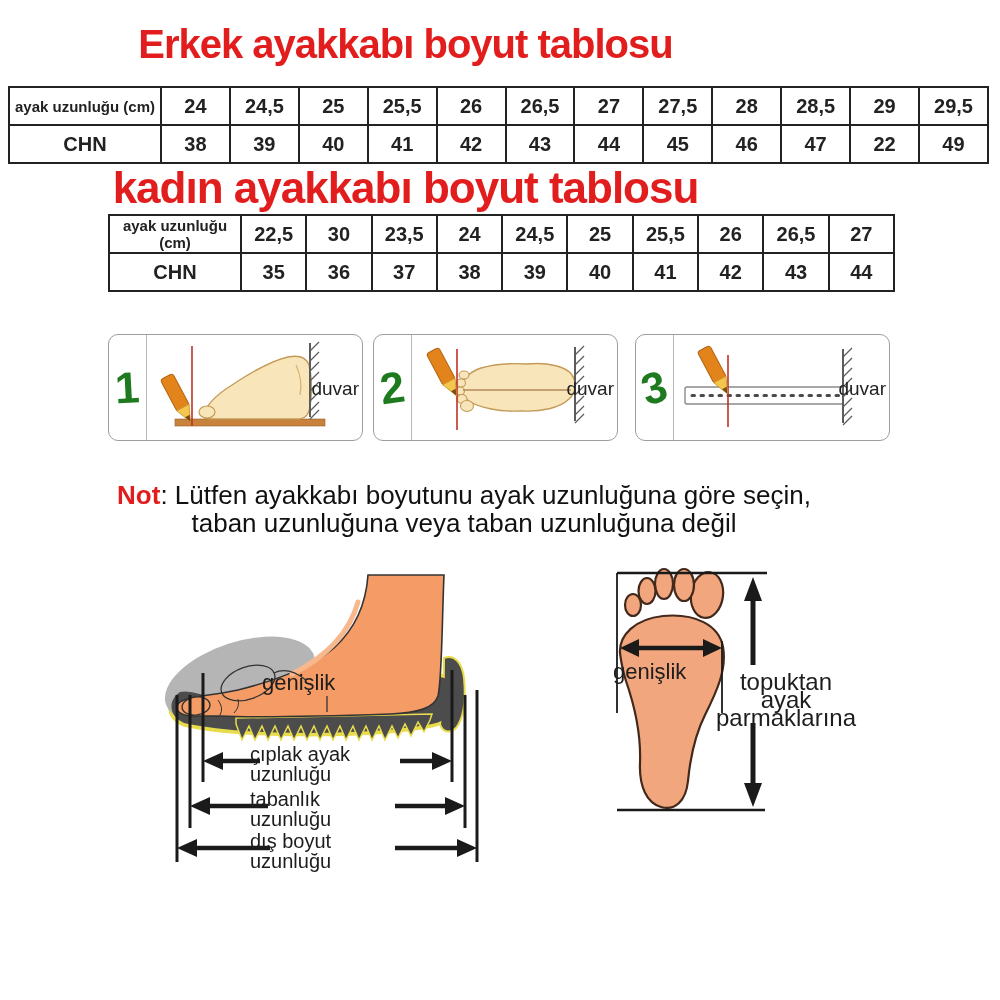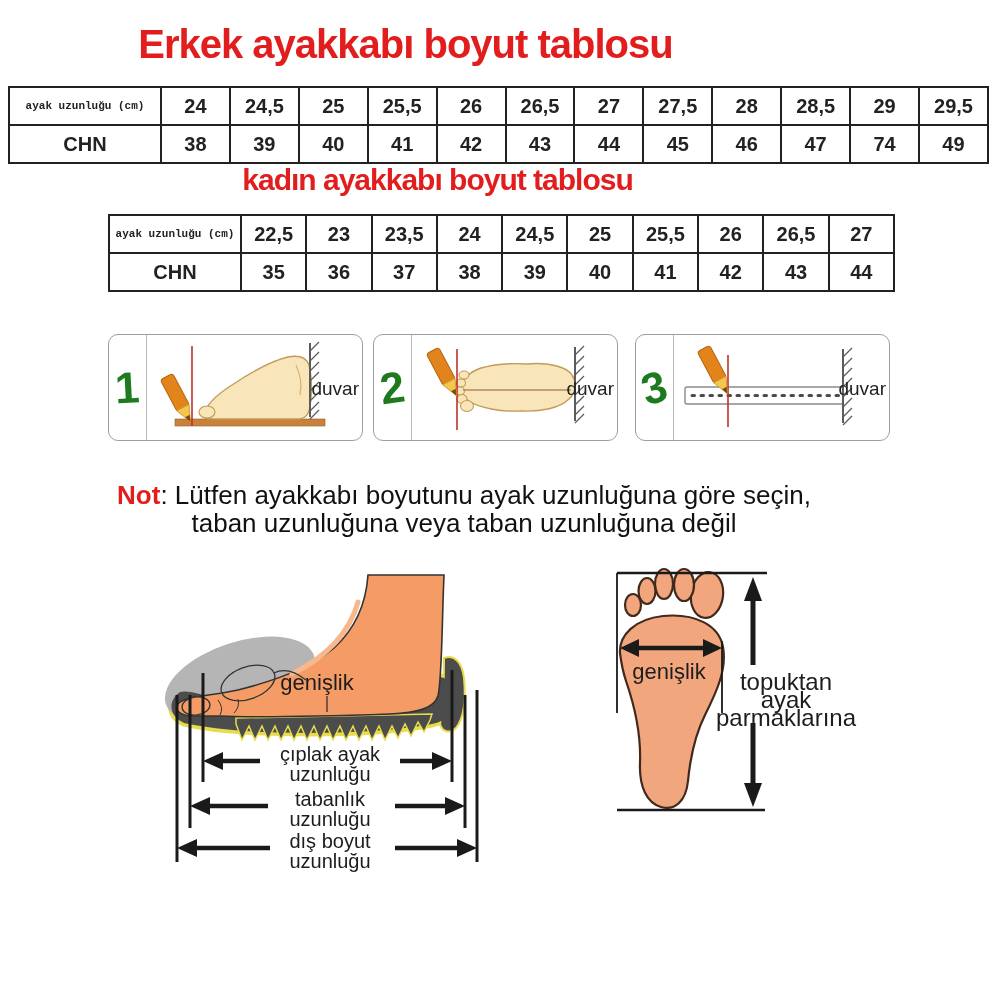--- a/index.html
+++ b/index.html
@@ -2,26 +2,26 @@
 <html><head>
 <meta charset="utf-8">
 <style>
   html,body{margin:0;padding:0;background:#fff;}
   #page{position:relative;width:1000px;height:1000px;background:#fff;overflow:hidden;
         font-family:"Liberation Sans", sans-serif;color:#1a1a1a;}
   
   .big-title{position:absolute;left:0;width:811px;text-align:center;margin:0;
              color:#e21d1d;font-weight:800;letter-spacing:-1px;}
   #title-men{top:22px;font-size:40px;}
-  #title-women{top:163px;font-size:30px;padding-left:32px;}
+  #title-women{top:163px;font-size:44px;}
   
   table.size-table{position:absolute;border-collapse:collapse;table-layout:fixed;background:#fff;}
   table.size-table th,table.size-table td{border:2px solid #222;text-align:center;
         font-weight:bold;font-size:20px;padding:0;height:36px;color:#222;}
-  table.size-table th.label-th{font-size:11px;font-family:Liberation Mono, monospace;}
+  table.size-table th.label-th{font-size:15px;}
   #men-table{left:8px;top:86px;width:981px;}
   #men-table th{width:150px;}
   #women-table{left:108px;top:214px;width:787px;}
   #women-table th{width:130px;}
   
   .step-card{position:absolute;top:334px;height:107px;border:1.5px solid #9d9d9d;
              border-radius:10px;background:#fff;box-sizing:border-box;}
   .step-num-cell{position:absolute;left:0;top:0;bottom:0;width:37px;
                  border-right:1px solid #b8b8b8;display:flex;align-items:center;justify-content:center;}
   .step-num{font-size:44px;font-weight:800;color:#1e7a1e;line-height:1;}
@@ -33,21 +33,21 @@
   #step-1{left:108px;width:255px;}
   #step-2{left:373px;width:245px;}
   #step-3{left:635px;width:255px;}
   
   #note{position:absolute;left:0;top:481px;width:928px;text-align:center;
         font-size:26px;line-height:28px;color:#111;}
   #note .note-label{color:#e21d1d;font-weight:bold;}
   
   #side-diagram{position:absolute;left:150px;top:560px;width:430px;height:330px;}
   #footprint-diagram{position:absolute;left:595px;top:555px;width:300px;height:300px;}
-  .diag-label{position:absolute;text-align:center;color:#1d1d1d;}
+  .diag-label{position:absolute;text-align:left;color:#1d1d1d;}
   #label-genislik-side{left:262px;top:670px;width:110px;font-size:22px;}
   .measure-label{left:250px;width:160px;font-size:20px;line-height:20px;}
   #measure-label-0{top:744px;}
   #measure-label-1{top:789px;}
   #measure-label-2{top:831px;}
   .measure-label span{display:block;}
   #label-genislik-print{left:613px;top:659px;width:112px;font-size:22px;}
   #label-heel-toe{left:715px;top:673px;width:142px;font-size:24px;line-height:18px;text-align:center;}
   #label-heel-toe span{display:block;}
   svg{display:block;}
@@ -105,32 +105,32 @@
     <td>38</td>
           <td>39</td>
           <td>40</td>
           <td>41</td>
           <td>42</td>
           <td>43</td>
           <td>44</td>
           <td>45</td>
           <td>46</td>
           <td>47</td>
-          <td>74</td>
+          <td>22</td>
           <td>49</td>
         </tr>
   </tbody>
     </table>
 
   <table class="size-table" id="women-table">
     <tbody>
         <tr>
       <th class="label-th">ayak uzunluğu (cm)</th>
     <td>22,5</td>
-          <td>23</td>
+          <td>30</td>
           <td>23,5</td>
           <td>24</td>
           <td>24,5</td>
           <td>25</td>
           <td>25,5</td>
           <td>26</td>
           <td>26,5</td>
           <td>27</td>
         </tr>
     <tr>

